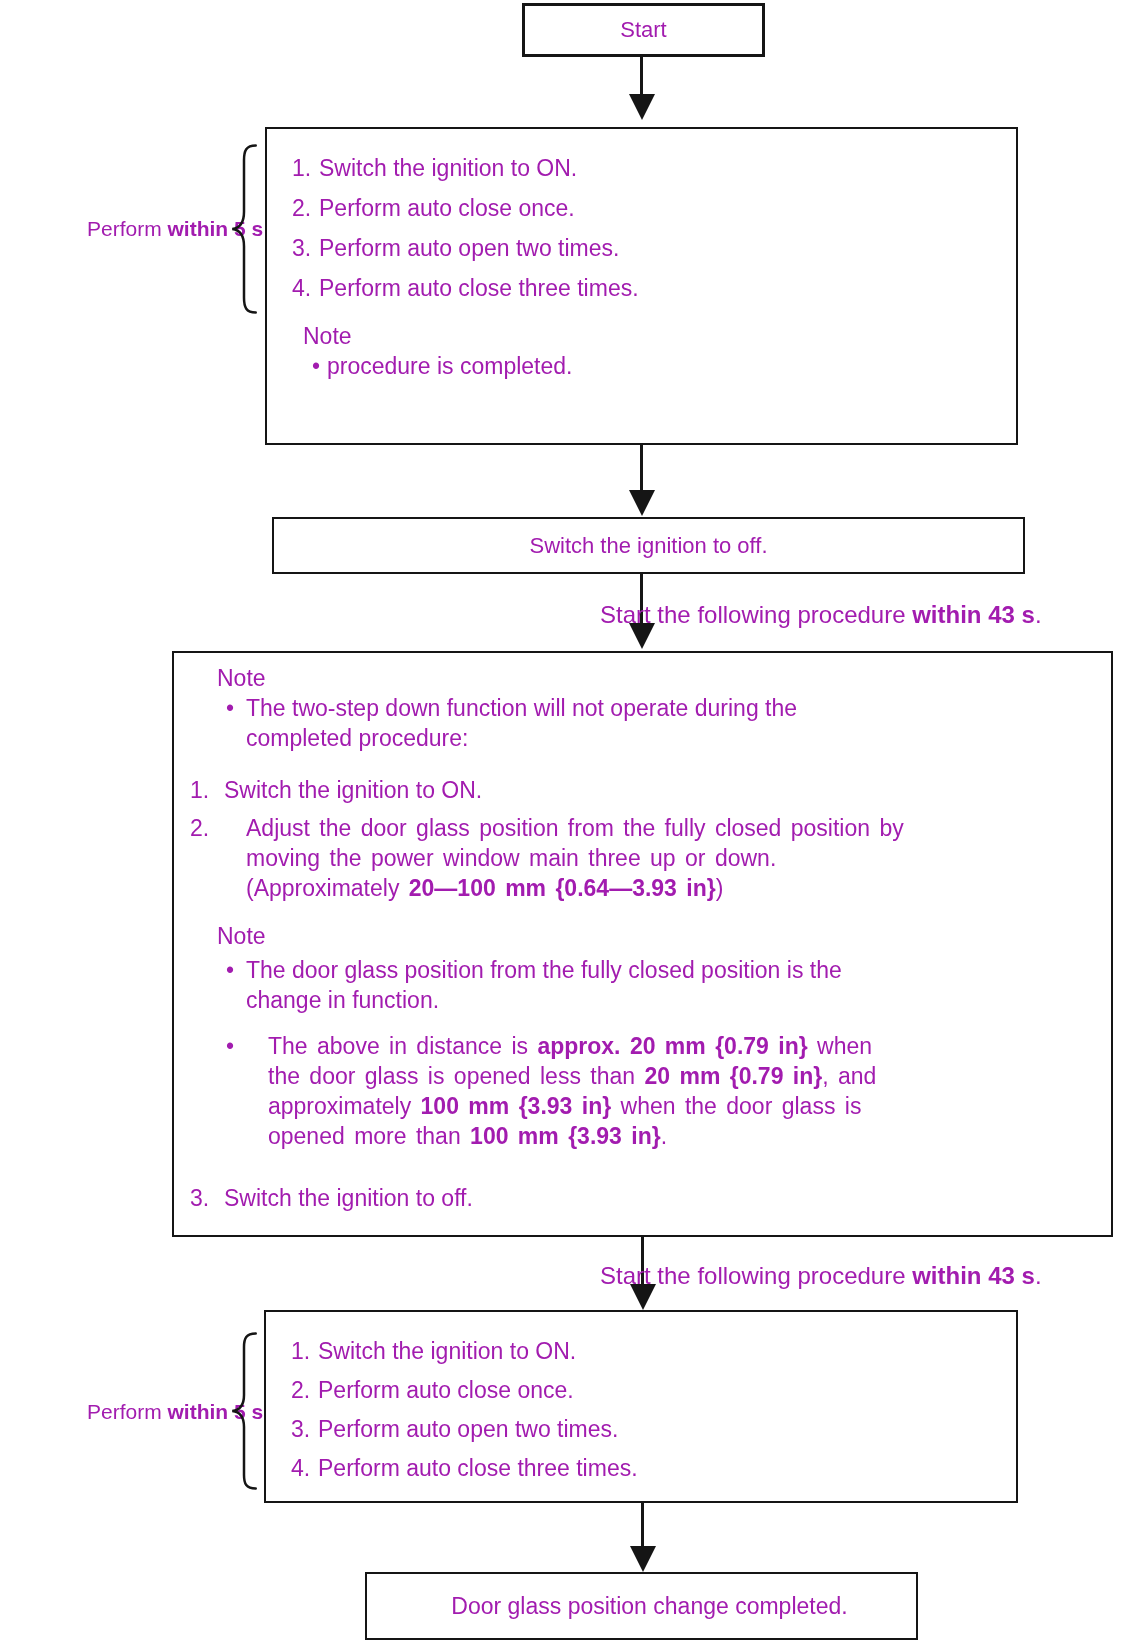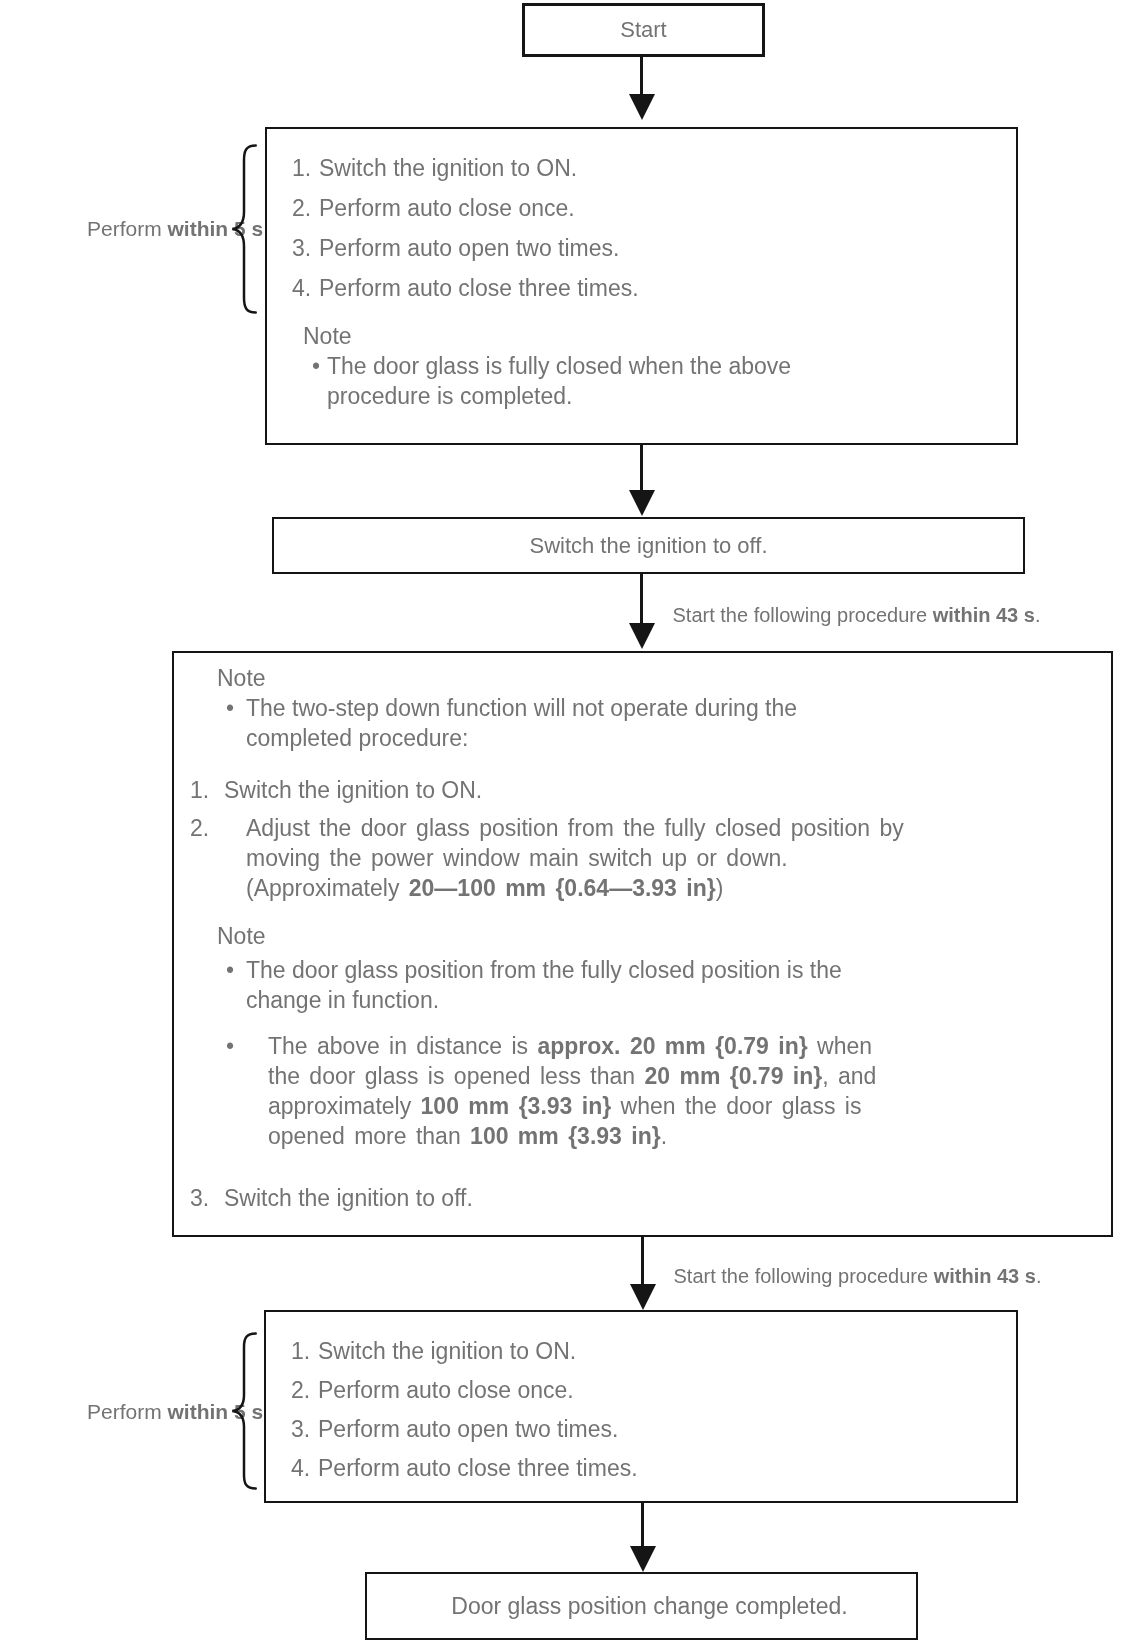--- a/index.html
+++ b/index.html
@@ -1,18 +1,18 @@
 <!DOCTYPE html>
 <html><head>
 <meta charset="utf-8">
 <style>
   html,body{margin:0;padding:0;background:#fff;}
   .page{
     position:relative;width:1125px;height:1645px;background:#ffffff;
-    font-family:"Liberation Sans", sans-serif;color:#737373;overflow:hidden;
+    font-family:"Liberation Sans", sans-serif;color:#a21caf;overflow:hidden;
   }
   .box{position:absolute;box-sizing:border-box;border:2px solid #151515;background:#fff;}
   .center-text{display:flex;align-items:center;justify-content:center;text-align:center;}
   
   .shaft{position:absolute;width:3px;background:#151515;}
   .ahead{position:absolute;width:0;height:0;border-left:13px solid transparent;border-right:13px solid transparent;border-top:26px solid #151515;}
   
   .start-box{left:522px;top:3px;width:243px;height:54px;border-width:3px;font-size:22px;}
   .end-box{left:365px;top:1572px;width:553px;height:68px;font-size:23px;padding-left:16px;}
   
@@ -42,21 +42,21 @@
   .bi-7{margin-top:32px;}
   .bi-3 .cline,.bi-6 .cline{word-spacing:3px;margin-left:22px;}
   .b{font-weight:700;}
   
   .box-d{left:264px;top:1310px;width:754px;height:193px;font-size:23px;}
   .box-d-body{padding-top:20px;}
   .dstep{position:relative;padding-left:25px;line-height:39px;}
   .dstep .num{display:inline-block;width:27px;}
   
   .side-label{position:absolute;left:0;width:225px;text-align:right;font-size:21px;line-height:28px;white-space:nowrap;padding-left:44px;}
-  .timing-label{position:absolute;text-align:center;font-size:20px;line-height:26px;white-space:nowrap;}
+  .timing-label{position:absolute;text-align:left;font-size:24px;line-height:26px;white-space:nowrap;}
   .timing-top{left:600px;top:602px;width:513px;}
   .timing-bottom{left:600px;top:1263px;width:515px;}
   .brace{position:absolute;}
 </style>
 </head>
 <body>
 
 <div class="page">
 
   <div class="box start-box center-text">
@@ -75,21 +75,20 @@
 
   <div class="box box-a">
     <div class="box-a-body">
       <div class="astep"><span class="num">1.</span><span>Switch the ignition to ON.</span></div>
       <div class="astep"><span class="num">2.</span><span>Perform auto close once.</span></div>
       <div class="astep"><span class="num">3.</span><span>Perform auto open two times.</span></div>
       <div class="astep"><span class="num">4.</span><span>Perform auto close three times.</span></div>
       <div class="a-note-title">Note</div>
       <div class="abullet">
         <span class="marker">•</span>
-        <div>The door glass is fully closed when the above</div>
         <div>procedure is completed.</div>
       </div>
     </div>
   </div>
 
   <div class="shaft" style="left:640px;top:445px;height:46px;"></div>
   <div class="ahead" style="left:629px;top:490px;"></div>
 
   <div class="box box-b center-text">
     <span>Switch the ignition to off.</span>
@@ -109,21 +108,21 @@
           <div class="cline"><span>The two-step down function will not operate during the</span></div>
           <div class="cline"><span>completed procedure:</span></div>
         </div>
         <div class="blk blk-num bi-2">
           <span class="marker">1.</span>
           <div class="cline"><span>Switch the ignition to ON.</span></div>
         </div>
         <div class="blk blk-num bi-3">
           <span class="marker">2.</span>
           <div class="cline"><span>Adjust the door glass position from the fully closed position by</span></div>
-          <div class="cline"><span>moving the power window main switch up or down.</span></div>
+          <div class="cline"><span>moving the power window main three up or down.</span></div>
           <div class="cline"><span>(Approximately </span><span class="b">20—100 mm {0.64—3.93 in}</span><span>)</span></div>
         </div>
         <div class="blk blk-note bi-4">Note</div>
         <div class="blk blk-bullet bi-5">
           <span class="marker">•</span>
           <div class="cline"><span>The door glass position from the fully closed position is the</span></div>
           <div class="cline"><span>change in function.</span></div>
         </div>
         <div class="blk blk-bullet bi-6">
           <span class="marker">•</span>

